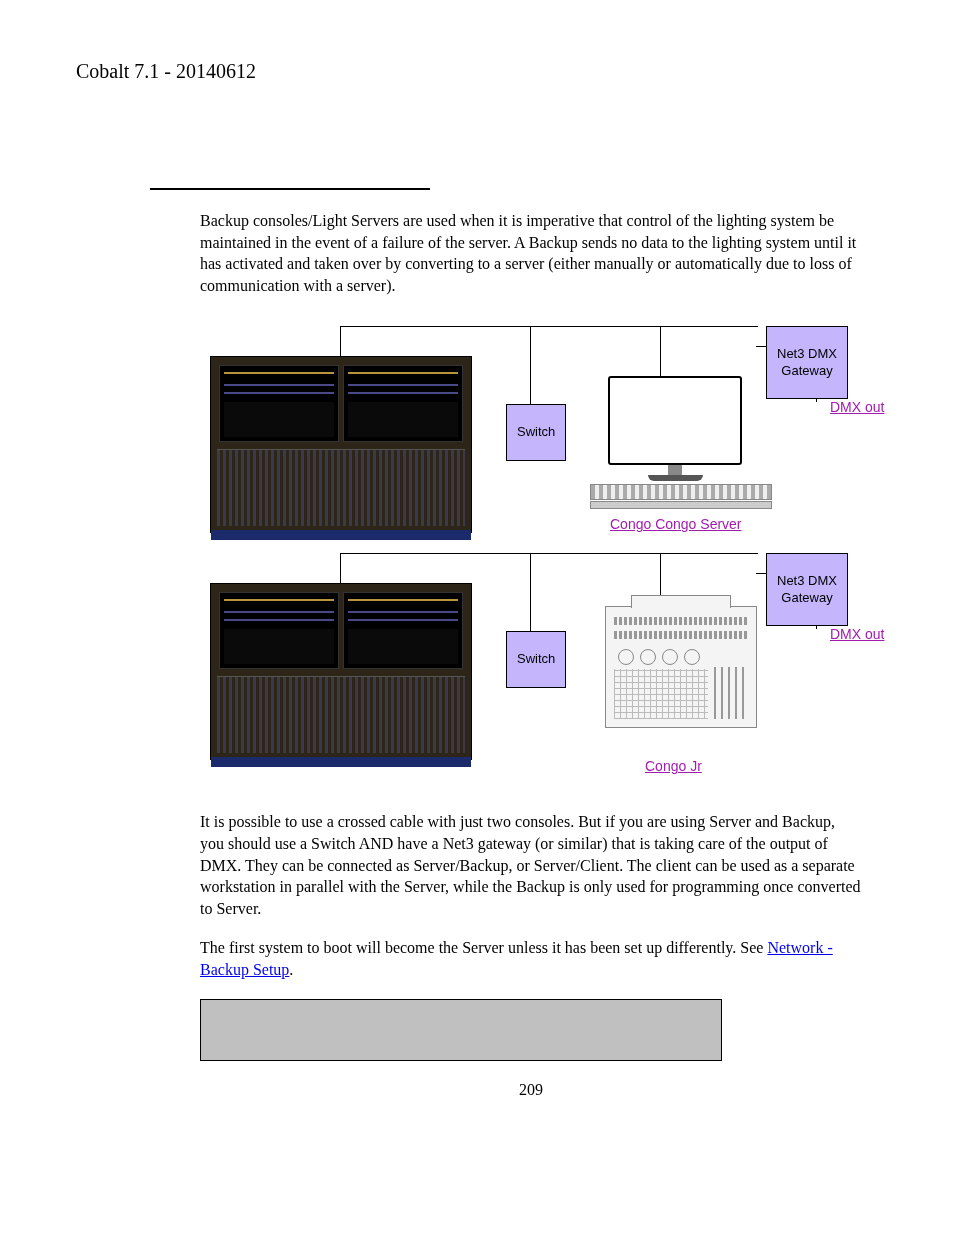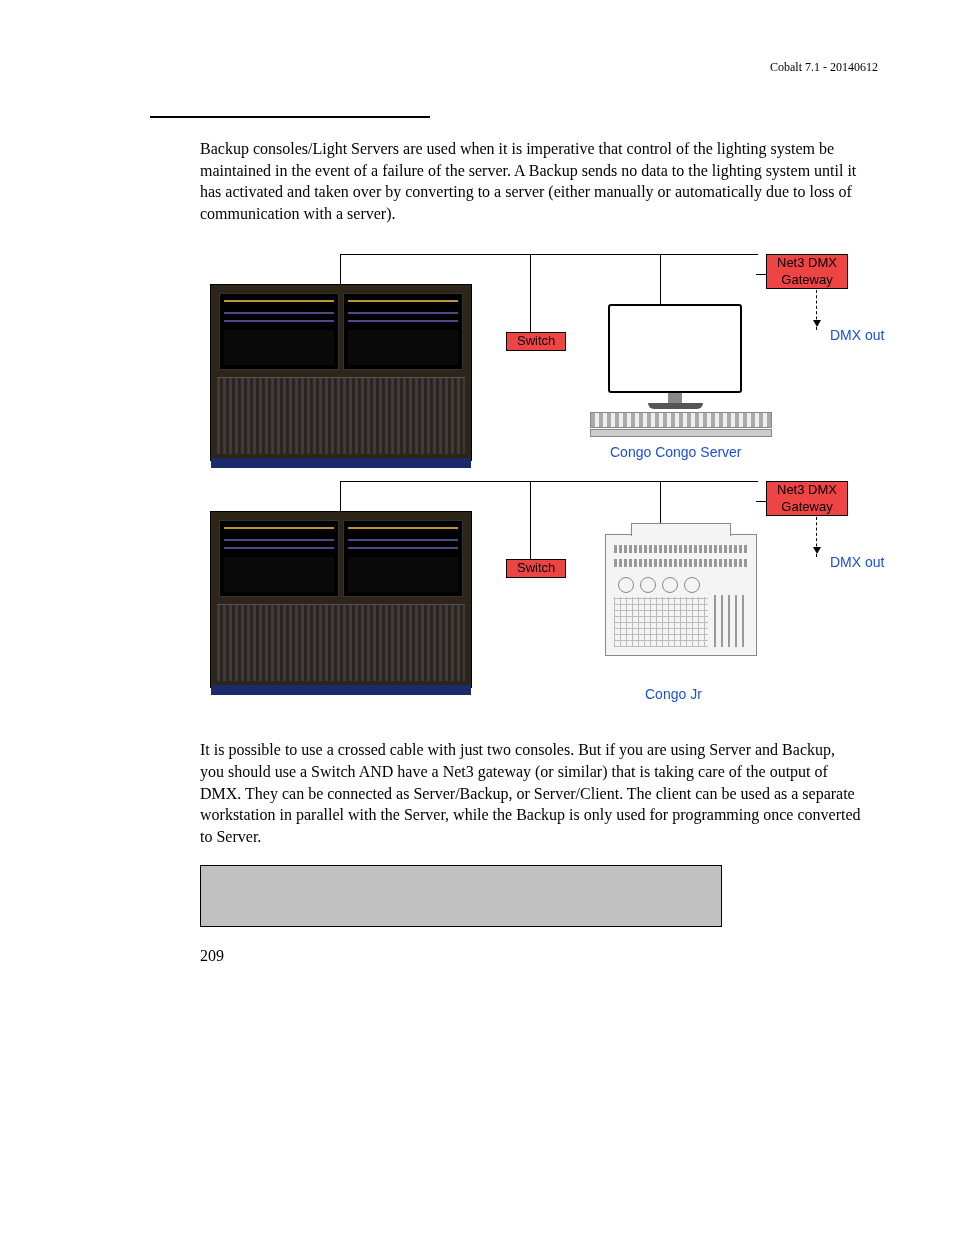--- a/index.html
+++ b/index.html
@@ -10,23 +10,22 @@
     color: #000;
     width: 954px;
   }
   .page {
     padding: 60px 76px 40px 76px;
     box-sizing: border-box;
     position: relative;
     min-height: 1235px;
   }
   .header-right {
-    text-align: right;
-    font-size: 12px;
-    margin-bottom: 41px;
+    font-size: 20px;
+    margin-bottom: 105px;
   }
   .content-col {
     margin-left: 124px;
     margin-right: 16px;
   }
   .rule {
     border: none;
     border-top: 2px solid #000;
     width: 280px;
     margin: 0 0 20px -50px;
@@ -34,20 +33,21 @@
   p.body {
     font-size: 16px;
     line-height: 1.35;
     margin: 0 0 18px 0;
   }
   a.link {
     color: #0000ee;
     text-decoration: underline;
   }
   .page-num {
+    text-align: center;
     font-size: 16px;
     margin-top: 4px;
   }
   .gray-box {
     width: 520px;
     height: 60px;
     background: #c0c0c0;
     border: 1px solid #000;
     margin: 6px 0 20px 0;
   }
@@ -98,28 +98,28 @@
   .wire-dash-v {
     position:absolute; width:0;
     border-left:1px dashed #000;
   }
   .arrow-down::after{
     content:""; position:absolute; bottom:-1px; left:-4px;
     border:4px solid transparent; border-top:7px solid #000;
   }
   .lbl-box {
     position:absolute;
-    background:#ef4444;
+    background:#c4b5fd;
     border:1px solid #000;
-    padding:0 10px;
+    padding:19px 10px;
     text-align:center;
     line-height:1.25;
   }
   .plain-lbl {
-    position:absolute; color:#1d4ed8; font-size:14px;
+    position:absolute; color:#a21caf; font-size:14px;text-decoration:underline;
   }
 
   
   .monitor {
     position:absolute;
     width:140px; height:115px;
   }
   .monitor .screen{
     width:130px;height:85px;border:2px solid #000;border-radius:3px;background:#fff;margin:0 auto;
   }
@@ -246,19 +246,22 @@
             <div class="knob"></div>
           </div>
         <div class="grid"></div>
         <div class="faders"></div>
       </div>
       <div class="plain-lbl" style="left:435px;top:432px;">Congo Jr</div>
     </div>
 
     <p class="body">It is possible to use a crossed cable with just two consoles. But if you are using Server and Backup, you should use a Switch AND have a Net3 gateway (or similar) that is taking care of the output of DMX. They can be connected as Server/Backup, or Server/Client. The client can be used as a separate workstation in parallel with the Server, while the Backup is only used for programming once converted to Server.</p>
 
+    <p class="body">
+      <span>The first system to boot will become the Server unless it has been set up differently. See </span><a href="#" class="link">Network - Backup Setup</a><span>.</span>
+    </p>
 
     <div class="gray-box"></div>
 
 
     <div class="page-num">209</div>
   </div>
 </div>
 
 </body></html>

